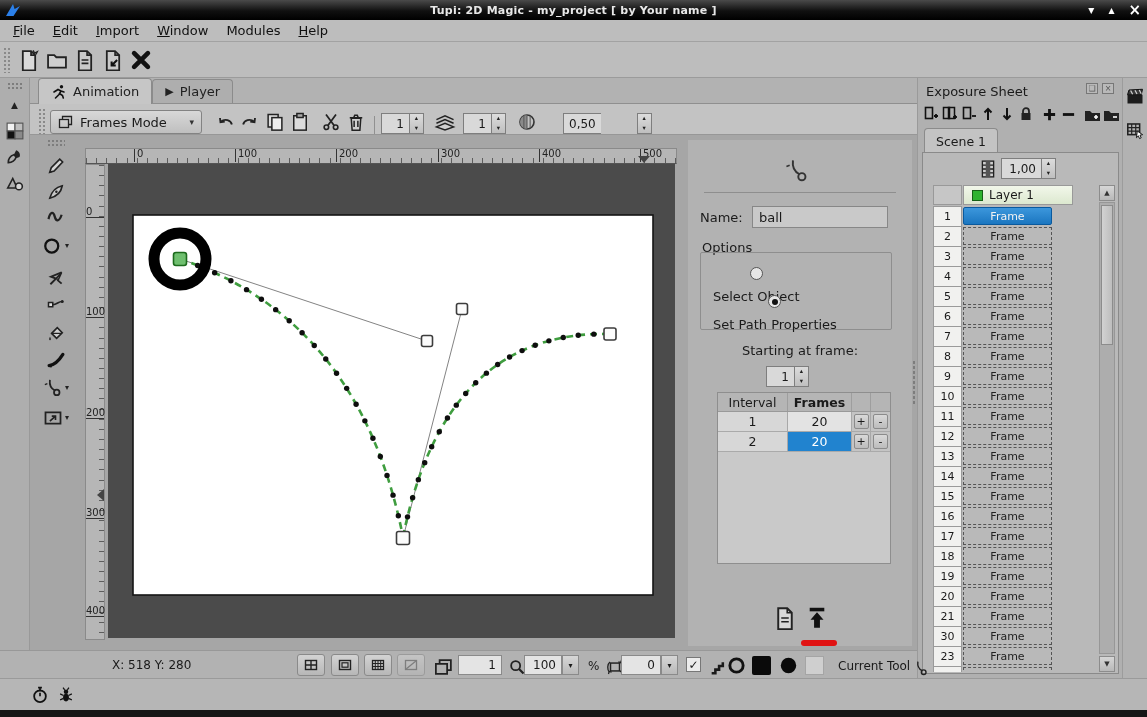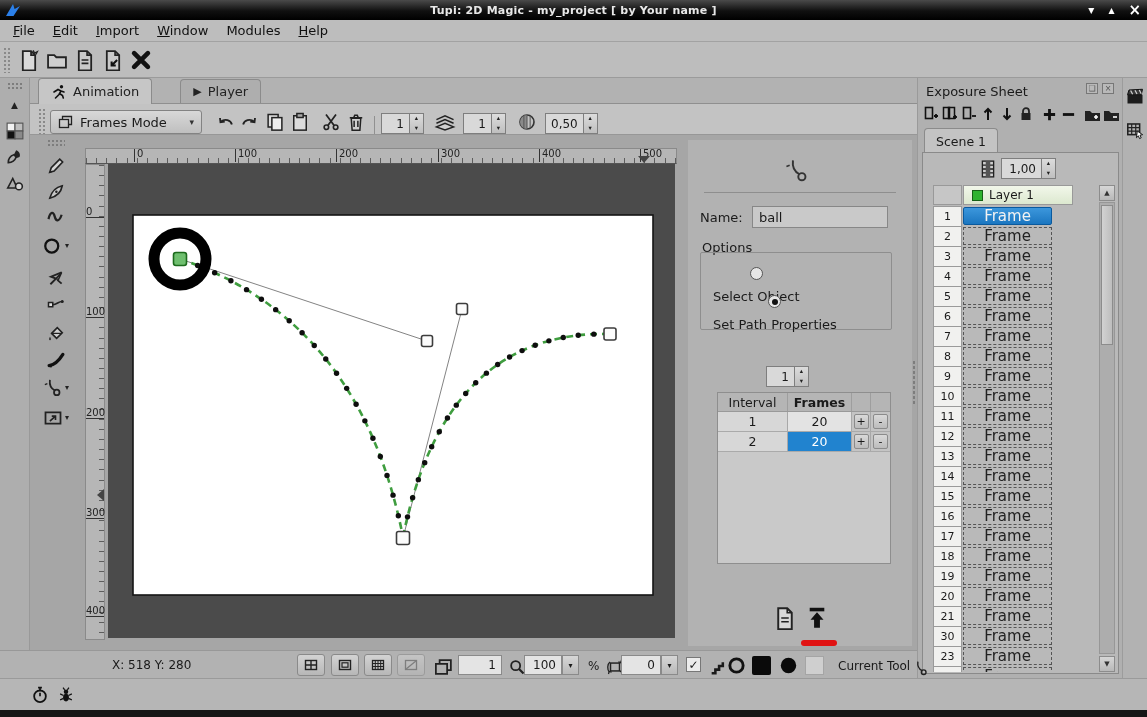--- a/index.html
+++ b/index.html
@@ -23,21 +23,21 @@
   .grip{width:8px;height:26px;margin:0 4px 0 3px;background-image:radial-gradient(#8a8a8a 1px,transparent 1.1px);background-size:4px 4px;}
   .ib{width:28px;height:28px;display:flex;align-items:center;justify-content:center;border:1px solid transparent;border-radius:2px;}
 
   
   .lstrip{position:absolute;left:0;top:78px;width:30px;height:600px;background:#aeaeae;border-right:1px solid #999;}
   .lstrip .grip2{width:16px;height:8px;margin:4px auto 2px;background-image:radial-gradient(#7d7d7d 1px,transparent 1.1px);background-size:4px 4px;}
   .lstrip .item{width:22px;height:22px;margin:4px auto;display:flex;align-items:center;justify-content:center;}
 
   
   .central{position:absolute;left:30px;top:78px;width:887px;height:572px;}
-  .tabbar{position:relative;height:26px;background:#b2b2b2;border-bottom:1px solid #8f8f8f;display:flex;align-items:center;padding-left:8px;gap:28px;}
+  .tabbar{position:relative;height:26px;background:#b2b2b2;border-bottom:1px solid #8f8f8f;display:flex;align-items:center;padding-left:8px;}
   .tab{height:24px;display:flex;align-items:center;gap:6px;padding:0 12px;font-size:13px;border:1px solid #8b8b8b;border-bottom:none;border-radius:4px 4px 0 0;background:#aeaeae;color:#222;}
   .tab.active{background:#c6c6c6;height:26px;margin-bottom:-1px;}
   .framestb{position:relative;height:31px;background:#c3c3c3;border-bottom:1px solid #979797;display:flex;align-items:flex-end;}
   .dd{height:24px;display:flex;align-items:center;gap:6px;background:linear-gradient(#d8d8d8,#bfbfbf);border:1px solid #838383;border-radius:3px;padding:0 7px;font-size:13px;}
   .dd .caret{font-size:9px;color:#333;margin-left:8px;}
   .tbtn{width:25px;height:25px;display:flex;align-items:center;justify-content:center;}
   .vsep{width:1px;height:18px;background:#909090;margin:0 6px;}
   .spin{display:inline-flex;align-items:stretch;height:21px;}
   .spin .val{min-width:28px;background:#d9d9d9;border:1px solid #7e7e7e;border-right:none;display:flex;align-items:center;justify-content:flex-end;padding:0 5px;font-size:12px;}
   .spin .arrs{width:15px;border:1px solid #7e7e7e;background:linear-gradient(#dcdcdc,#bfbfbf);display:flex;flex-direction:column;}
@@ -97,21 +97,21 @@
   .scenetab{position:absolute;left:6px;top:50px;width:74px;height:25px;background:#c3c3c3;border:1px solid #8b8b8b;border-bottom:none;border-radius:4px 4px 0 0;display:flex;align-items:center;justify-content:center;font-size:12.5px;}
   .xbody{position:absolute;left:4px;top:74px;width:197px;height:522px;background:#b9b9b9;border:1px solid #8a8a8a;}
   .xspinrow{position:absolute;left:0;top:4px;width:100%;height:24px;}
   .xhead{position:absolute;left:10px;top:32px;display:flex;height:20px;}
   .xh-blank{width:29px;background:#c6c6c6;border:1px solid #999;}
   .xh-layer{width:110px;margin-left:1px;background:linear-gradient(#f2f7ea,#dce8cf);border:1px solid #999;display:flex;align-items:center;gap:6px;padding-left:8px;font-size:12px;}
   .greensq{width:11px;height:11px;background:#2fb32f;border:1px solid #156015;}
   .xlist{position:absolute;left:10px;top:53px;width:140px;height:466px;overflow:hidden;}
   .xrow{display:flex;height:20px;align-items:stretch;}
   .xnum{width:29px;background:#f1f1ef;border:1px solid #9a9a9a;margin-bottom:-1px;display:flex;align-items:center;justify-content:center;font-size:11px;}
-  .xcell{width:89px;margin-left:1px;margin-top:1px;margin-bottom:1px;border:1px dashed #555;display:flex;align-items:center;justify-content:center;font-size:15px;color:#222;}
+  .xcell{width:89px;margin-left:1px;margin-top:1px;margin-bottom:1px;border:1px dashed #555;display:flex;align-items:center;justify-content:center;font-size:11px;color:#222;}
   .xcell.sel{border:1px solid #0a5a9e;background:linear-gradient(#3c97dc,#1b76c0);color:#f2f2f2;border-radius:2px;}
   .xscroll{position:absolute;left:176px;top:32px;width:16px;height:487px;}
   .sbtn{position:absolute;left:0;width:16px;height:16px;background:linear-gradient(#d6d6d6,#b8b8b8);border:1px solid #8c8c8c;font-size:7px;display:flex;align-items:center;justify-content:center;color:#333;}
   .strack{position:absolute;left:0;top:17px;width:16px;height:452px;background:#adadad;border:1px solid #979797;}
   .sthumb{position:absolute;left:1px;top:2px;width:12px;height:140px;background:linear-gradient(90deg,#d2d2d2,#bdbdbd);border:1px solid #8c8c8c;}
 
   
   .rstrip{position:absolute;left:1122px;top:78px;width:25px;height:600px;background:#b2b2b2;border-left:1px solid #9c9c9c;}
   .rstrip .item{width:20px;height:20px;margin:8px auto 14px;display:flex;align-items:center;justify-content:center;}
 
@@ -306,21 +306,21 @@
             <span>▾</span>
           </span>
       </div>
       <div class="tbtn" style="margin-left:8px;">
         <svg width="20" height="20" viewBox="0 0 16 16">
             <circle cx="8" cy="8" r="5.6" fill="#c2c2c2" stroke="#333" stroke-width="1.3"></circle>
             <path d="M8 2.4a5.6 5.6 0 000 11.2z" fill="#8a8a8a"></path>
             <path d="M8 2.4v11.2M5.5 3v10M10.5 3v10" stroke="#555" stroke-width=".8"></path>
           </svg>
       </div>
-      <div class="spin" style="margin-left:6px;">
+      <div class="spin" style="margin-left:24px;gap:36px;">
         <span class="val" style="min-width:36px;">0,50</span>
         <span class="arrs">
             <span>▴</span>
             <span>▾</span>
           </span>
       </div>
     </div>
 
     <div class="work">
 
@@ -486,20 +486,21 @@
         <div class="groupbox">
           <div class="radio-row" style="top:14px;">
             <span class="radio"></span>
             <span>Select Object</span>
           </div>
           <div class="radio-row" style="top:42px;">
             <span class="radio on"></span>
             <span>Set Path Properties</span>
           </div>
         </div>
+        <div class="tw-start">Starting at frame:</div>
         <div class="spin tw-startspin">
           <span class="val">1</span>
           <span class="arrs">
               <span>▴</span>
               <span>▾</span>
             </span>
         </div>
         <div class="twtable">
           <div class="twhdr">
             <div style="width:70px;">Interval</div>

